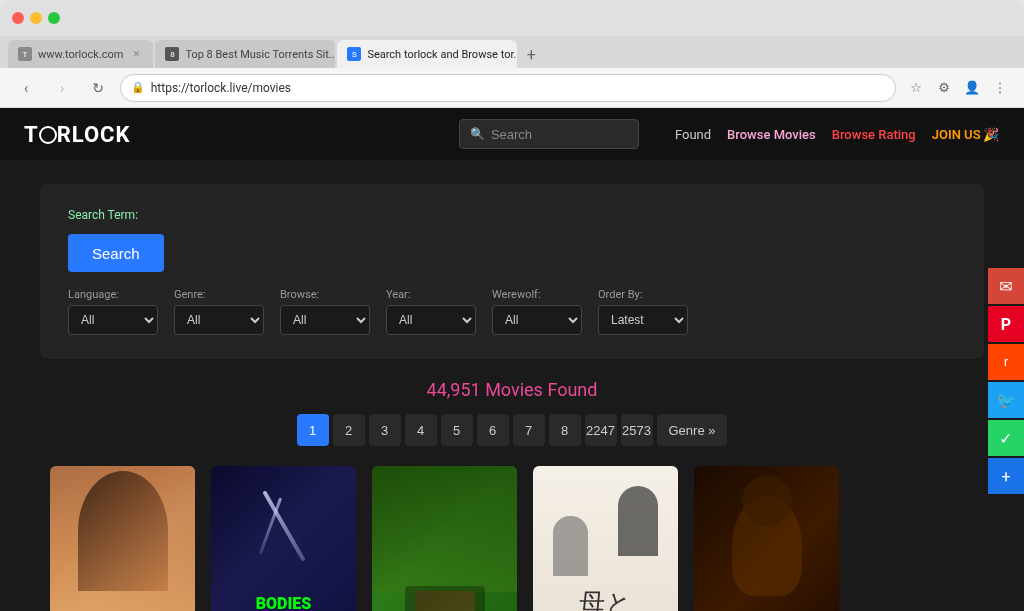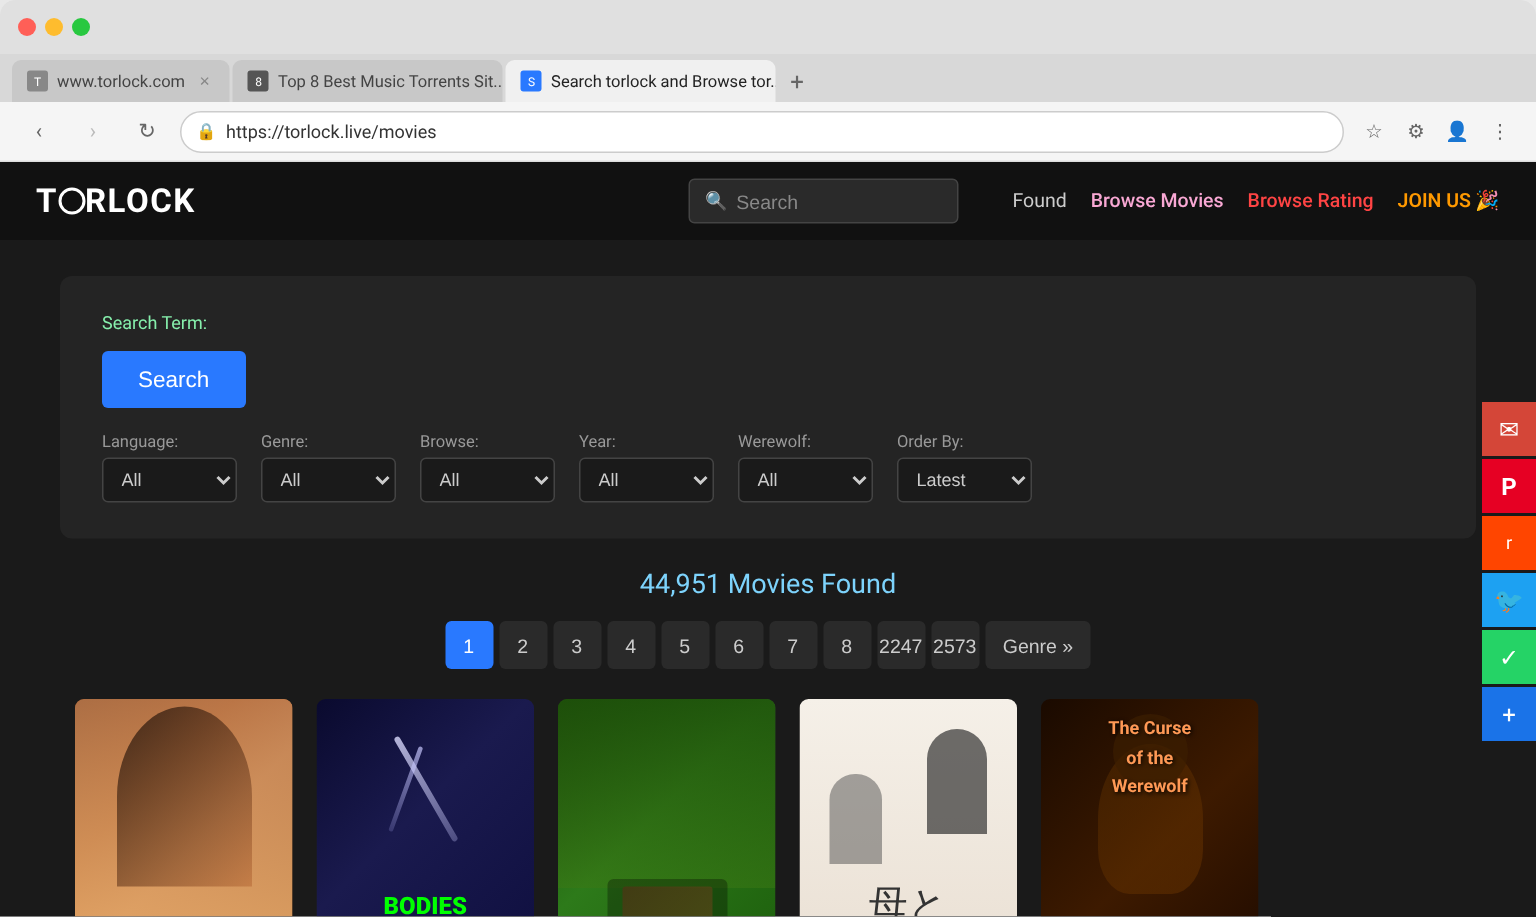--- a/index.html
+++ b/index.html
@@ -328,21 +328,21 @@
       color: #ccc;
       font-size: 12px;
       padding: 0 8px;
       cursor: pointer;
       outline: none;
       min-width: 90px;
     }
 
     .results-count {
       text-align: center;
-      color: #7dd3fc;
+      color: #ec4899;
       font-size: 18px;
       margin-bottom: 14px;
     }
 
     .pagination {
       display: flex;
       justify-content: center;
       gap: 4px;
       margin-bottom: 20px;
       align-items: center;
@@ -605,23 +605,20 @@
               <span style="color:#333;font-size:26px;font-family:serif;font-weight:normal;">母と<br>暮せば</span>
             </div>
           </div>
         </div>
 
         <div class="movie-card">
           <div style="width:100%;height:100%;background:linear-gradient(135deg,#1a0a00 0%,#3d1a00 50%,#1a0800 100%);position:relative;overflow:hidden;">
 
             <div style="position:absolute;top:30px;left:50%;transform:translateX(-50%);width:70px;height:100px;background:linear-gradient(135deg,rgba(80,40,0,0.6),rgba(120,60,0,0.4));border-radius:50% 50% 30% 30%;"></div>
             <div style="position:absolute;top:10px;left:50%;transform:translateX(-50%);width:50px;height:50px;background:rgba(60,30,0,0.7);border-radius:50%;"></div>
-            <div style="position:absolute;top:0;left:0;right:0;padding:8px;text-align:center;">
-              <span style="color:#ff9955;font-size:12px;font-weight:bold;text-shadow:1px 1px 3px rgba(0,0,0,0.9);line-height:1.3;">The Curse<br>of the<br>Werewolf</span>
-            </div>
           </div>
         </div>
 
       </div>
     </div>
 
     <div class="share-sidebar">
       <div class="share-btn share-email">
         <span>✉</span>
       </div>

